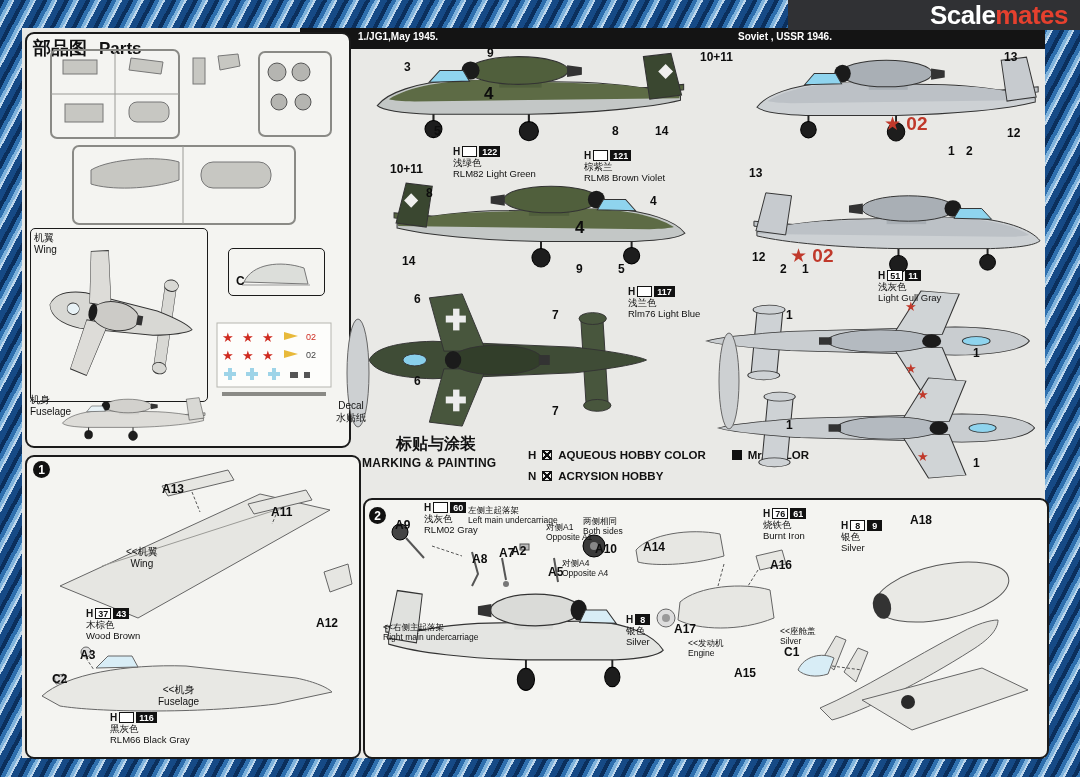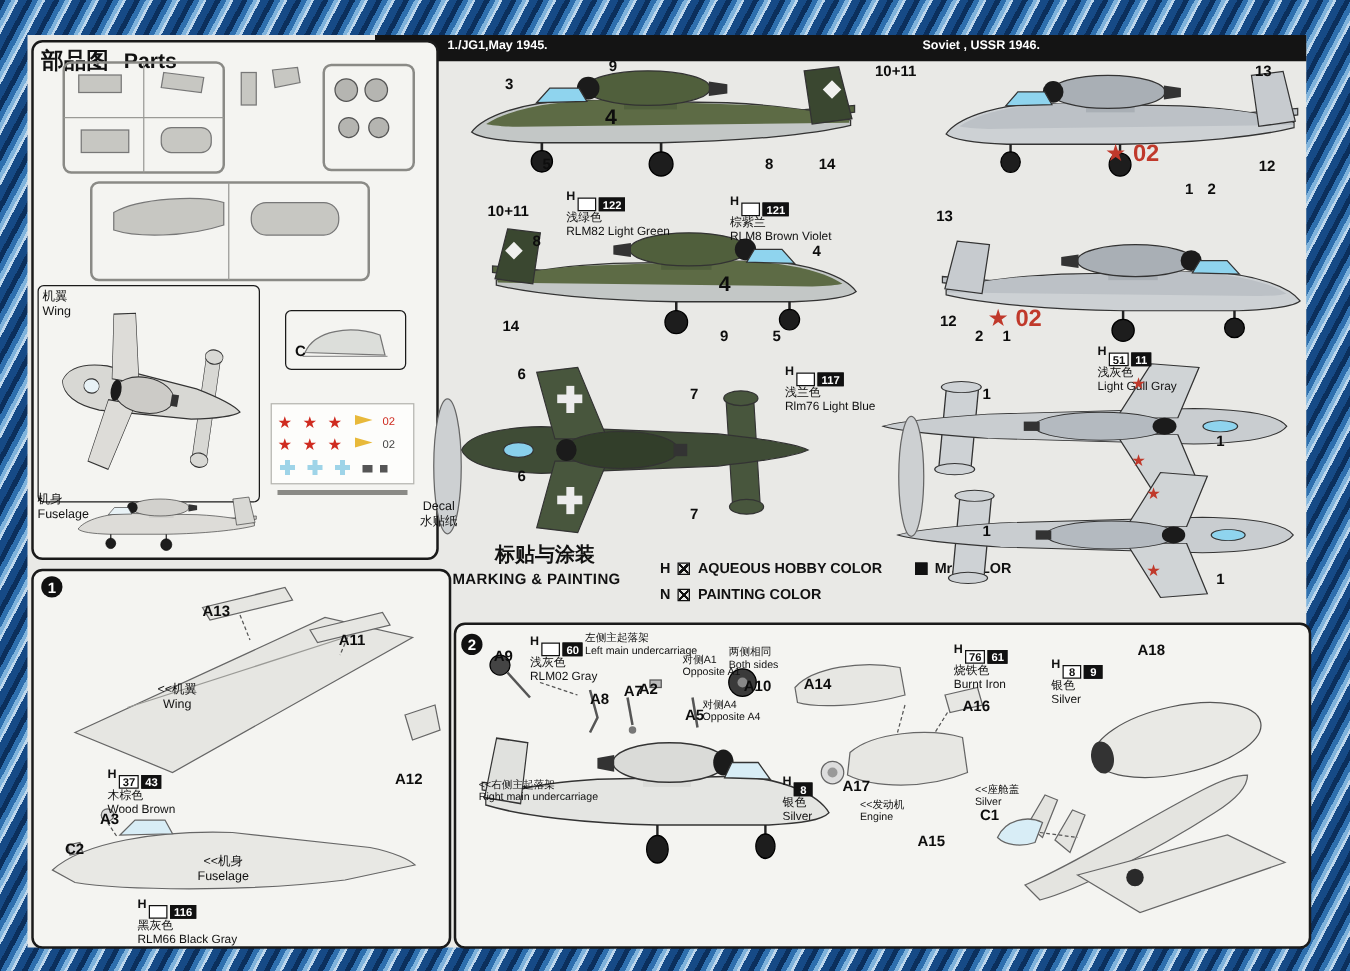--- a/index.html
+++ b/index.html
@@ -31,21 +31,21 @@
   .callout{position:absolute;font-size:12px;font-weight:600;color:#0d0d0d;white-space:nowrap;}
   .callout.big{font-size:17px;font-weight:700;}
   .callout.red{color:#c0392b;font-weight:700;font-size:19px;margin-top:28px;}
   .note{position:absolute;font-size:10px;line-height:1.18;color:#111;text-align:center;white-space:nowrap;}
   .note.left{text-align:left;}
   .note.small{font-size:8.5px;}
   .note .l{display:block;}
   .chip{position:absolute;color:#111;white-space:nowrap;}
   .chip .row{display:flex;align-items:center;gap:2px;font-weight:700;font-size:10px;}
   .chip .bx{border:1px solid #111;min-width:15px;height:11px;font-size:9px;display:flex;align-items:center;
-    justify-content:center;background:#fff;padding:0 2px;box-sizing:border-box;margin-top:12px;}
+    justify-content:center;background:#fff;padding:0 2px;box-sizing:border-box;}
   .chip .bx.dark{background:#111;color:#fff;border-color:#111;}
   .chip .cn,.chip .en{font-size:9.5px;line-height:1.2;}
   .dstar{position:absolute;color:#c0392b;font-size:13px;line-height:1;}
   .draw{position:absolute;}
   svg{display:block;}
 </style>
 </head>
 <body>
 
 <div class="canvas">
@@ -88,20 +88,23 @@
       </g>
     </defs>
   </svg>
 
   <div class="page"></div>
 
   <div class="topbar"></div>
   <span class="bartext" style="left:358px;top:31px">1./JG1,May 1945.</span>
   <span class="bartext" style="left:738px;top:31px">Soviet , USSR 1946.</span>
 
+  <div class="logo">
+    <b><span class="w">Scale</span><span class="r">mates</span></b>
+  </div>
 
   <div class="pbox" style="left:25px;top:32px;width:322px;height:412px"></div>
   <div class="pbox" style="left:30px;top:228px;width:176px;height:172px;border-width:1.5px;border-radius:5px;background:transparent"></div>
   <div class="pbox" style="left:228px;top:248px;width:95px;height:46px;border-width:1.5px;border-radius:5px;background:transparent"></div>
   <div class="pbox" style="left:25px;top:455px;width:332px;height:300px"></div>
   <div class="pbox" style="left:363px;top:498px;width:682px;height:257px"></div>
 
   <div class="ptitle">
     <span class="cn">部品图</span><span class="en">Parts</span>
   </div>
@@ -115,21 +118,21 @@
     <span>H</span>
       <span class="sym"></span>
     <span>AQUEOUS HOBBY COLOR</span>
     <span class="gap"></span>
     <span class="sym dark"></span>
     <span>Mr. COLOR</span>
   </div>
   <div class="legendrow" style="left:528px;top:470px">
     <span>N</span>
       <span class="sym"></span>
-    <span>PAINTING COLOR</span>
+    <span>ACRYSION HOBBY</span>
   </div>
 
   <div class="draw" style="left:33px;top:44px">
     <svg width="306" height="184" viewBox="0 0 306 184">
       <rect x="18" y="6" width="128" height="88" rx="6" fill="none" stroke="#8a8a86" stroke-width="2"></rect>
       <line x1="18" y1="50" x2="146" y2="50" stroke="#9a9a96"></line>
       <line x1="82" y1="6" x2="82" y2="94" stroke="#9a9a96"></line>
       <rect x="30" y="16" width="34" height="14" fill="#c7c7c2" stroke="#777"></rect>
       <polygon points="98,14 130,18 128,30 96,26" fill="#c7c7c2" stroke="#777"></polygon>
       <rect x="32" y="60" width="38" height="18" fill="#c7c7c2" stroke="#777"></rect>

